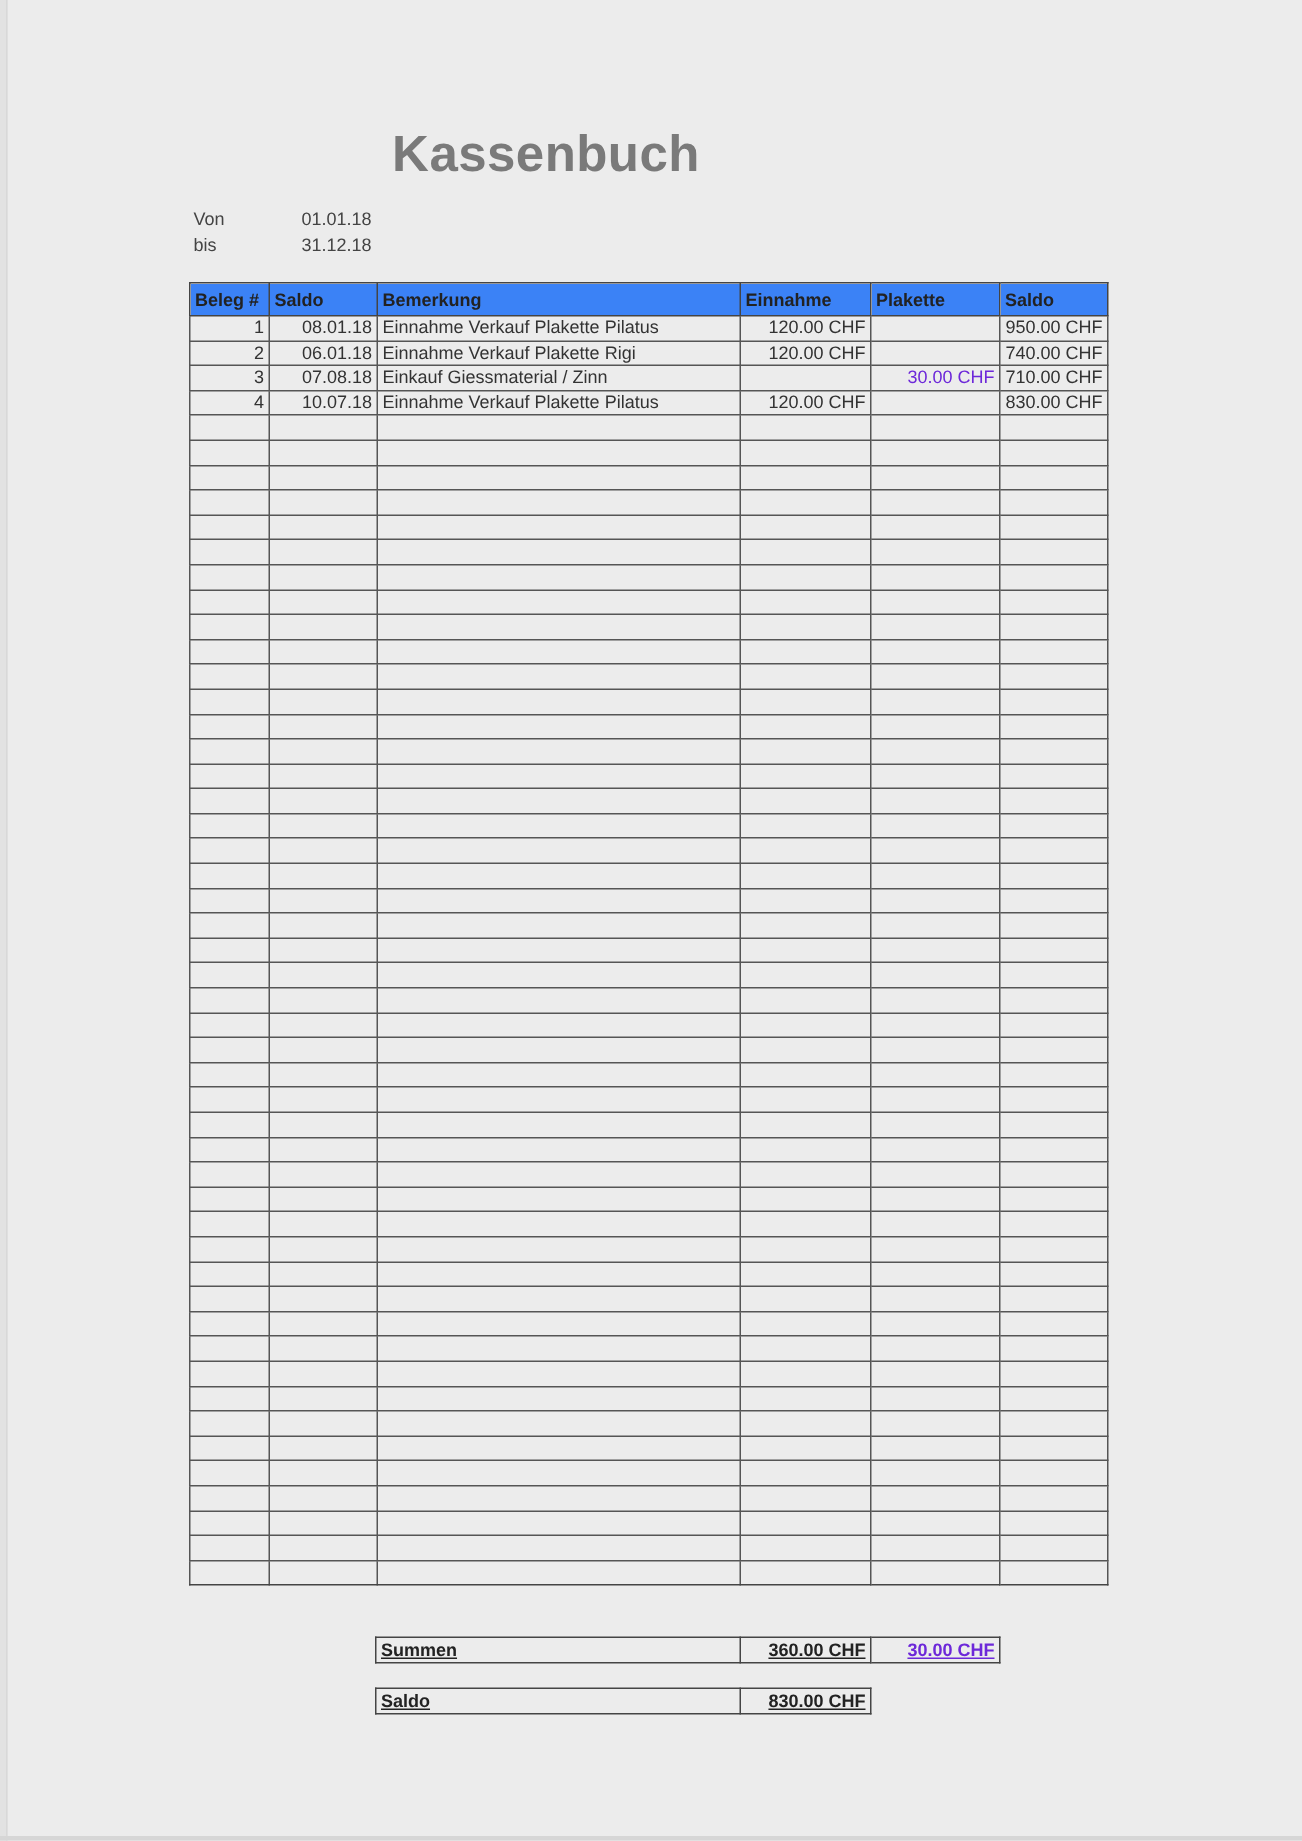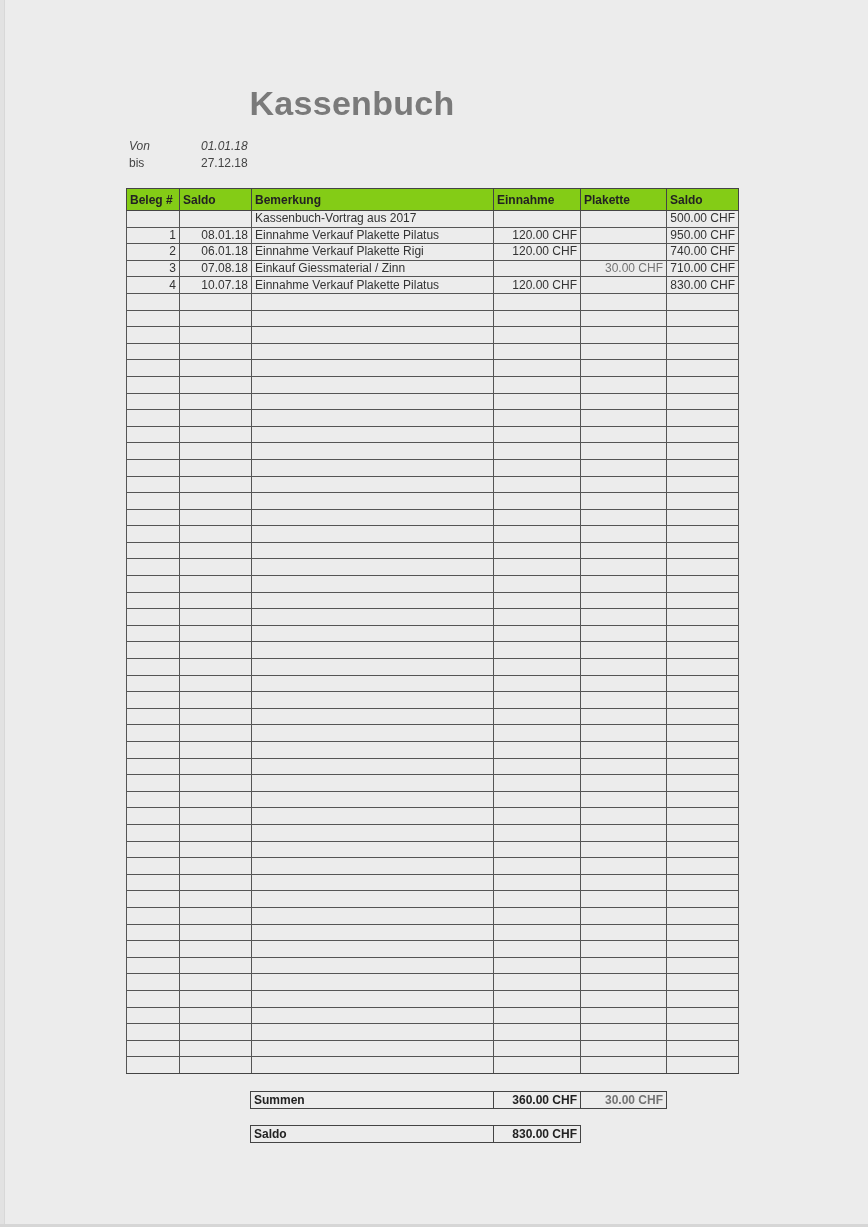--- a/index.html
+++ b/index.html
@@ -13,71 +13,71 @@
   }
   .page-edge-left {
     position: absolute; left: 0; top: 0; width: 4px; height: 1227px;
     background: #e2e2e2; border-right: 1px solid #d8d8d8;
   }
   .page-edge-bottom {
     position: absolute; left: 0; bottom: 0; width: 868px; height: 3px;
     background: #d6d6d6;
   }
   .title {
-    position: absolute; left: 0; width: 704px; top: 84px;
+    position: absolute; left: 12px; width: 704px; top: 84px;
     text-align: center; font-size: 34px; font-weight: bold; color: #7a7a7a;
     letter-spacing: 0.3px;
   }
   .meta { position: absolute; left: 129px; font-size: 12px; color: #444; }
   .meta .lbl { display: inline-block; width: 72px; }
-  .meta.von { top: 139px; font-style: italic; }
+  .meta.von { top: 139px; }
   .meta.bis { top: 156px; }
 
   table.ledger {
     position: absolute; left: 126px; top: 188px;
     border-collapse: collapse;
     font-size: 12px; color: #333;
     table-layout: fixed;
   }
   table.ledger th, table.ledger td {
     border: 1px solid #555;
     padding: 0 3px;
     white-space: nowrap; overflow: hidden;
   }
   table.ledger th {
-    background: #84cc16; text-align: left; font-weight: bold; height: 21px;
+    background: #3b82f6; text-align: left; font-weight: bold; height: 21px;
     color: #222; border-color: #444;
   }
   table.ledger td { height: 15.6px; line-height: 15px; }
   table.ledger tr.outer-bottom td { border-bottom: 1.5px solid #444; }
   .num { text-align: right; }
-  .red { color: #737373; margin-top: 28px; }
+  .red { color: #6d28d9; margin-top: 28px; }
 
   table.totals {
     position: absolute; left: 250px; border-collapse: collapse; font-size: 12px; color: #222;
     table-layout: fixed;
   }
   table.totals td { border: 1.5px solid #444; height: 16px; padding: 0 3px; white-space: nowrap; }
   table.totals.summen { top: 1091px; }
   table.totals.saldo { top: 1125px; }
-  .bold { font-weight: bold; }
+  .bold { font-weight: bold; text-decoration: underline; }
 </style>
 </head>
 <body>
 
 <div class="page-edge-left"></div>
 <div class="page-edge-bottom"></div>
 
 <div class="title">Kassenbuch</div>
 
 <div class="meta von">
   <span class="lbl">Von</span><span>01.01.18</span>
 </div>
 <div class="meta bis">
-  <span class="lbl">bis</span><span>27.12.18</span>
+  <span class="lbl">bis</span><span>31.12.18</span>
 </div>
 
 <table class="ledger">
   <colgroup>
     <col style="width:53px">
     <col style="width:72px">
     <col style="width:242px">
     <col style="width:87px">
     <col style="width:86px">
     <col style="width:72px">
@@ -86,28 +86,20 @@
     <tr>
       <th>Beleg #</th>
       <th>Saldo</th>
       <th>Bemerkung</th>
       <th>Einnahme</th>
       <th>Plakette</th>
       <th>Saldo</th>
     </tr>
   </thead>
   <tbody id="ledger-body">
-    <tr>
-      <td class="num"></td>
-      <td class="num"></td>
-      <td>Kassenbuch-Vortrag aus 2017</td>
-      <td class="num"></td>
-      <td class="num red"></td>
-      <td class="num">500.00 CHF</td>
-    </tr>
     <tr>
       <td class="num">1</td>
       <td class="num">08.01.18</td>
       <td>Einnahme Verkauf Plakette Pilatus</td>
       <td class="num">120.00 CHF</td>
       <td class="num red"></td>
       <td class="num">950.00 CHF</td>
     </tr>
     <tr>
       <td class="num">2</td>

